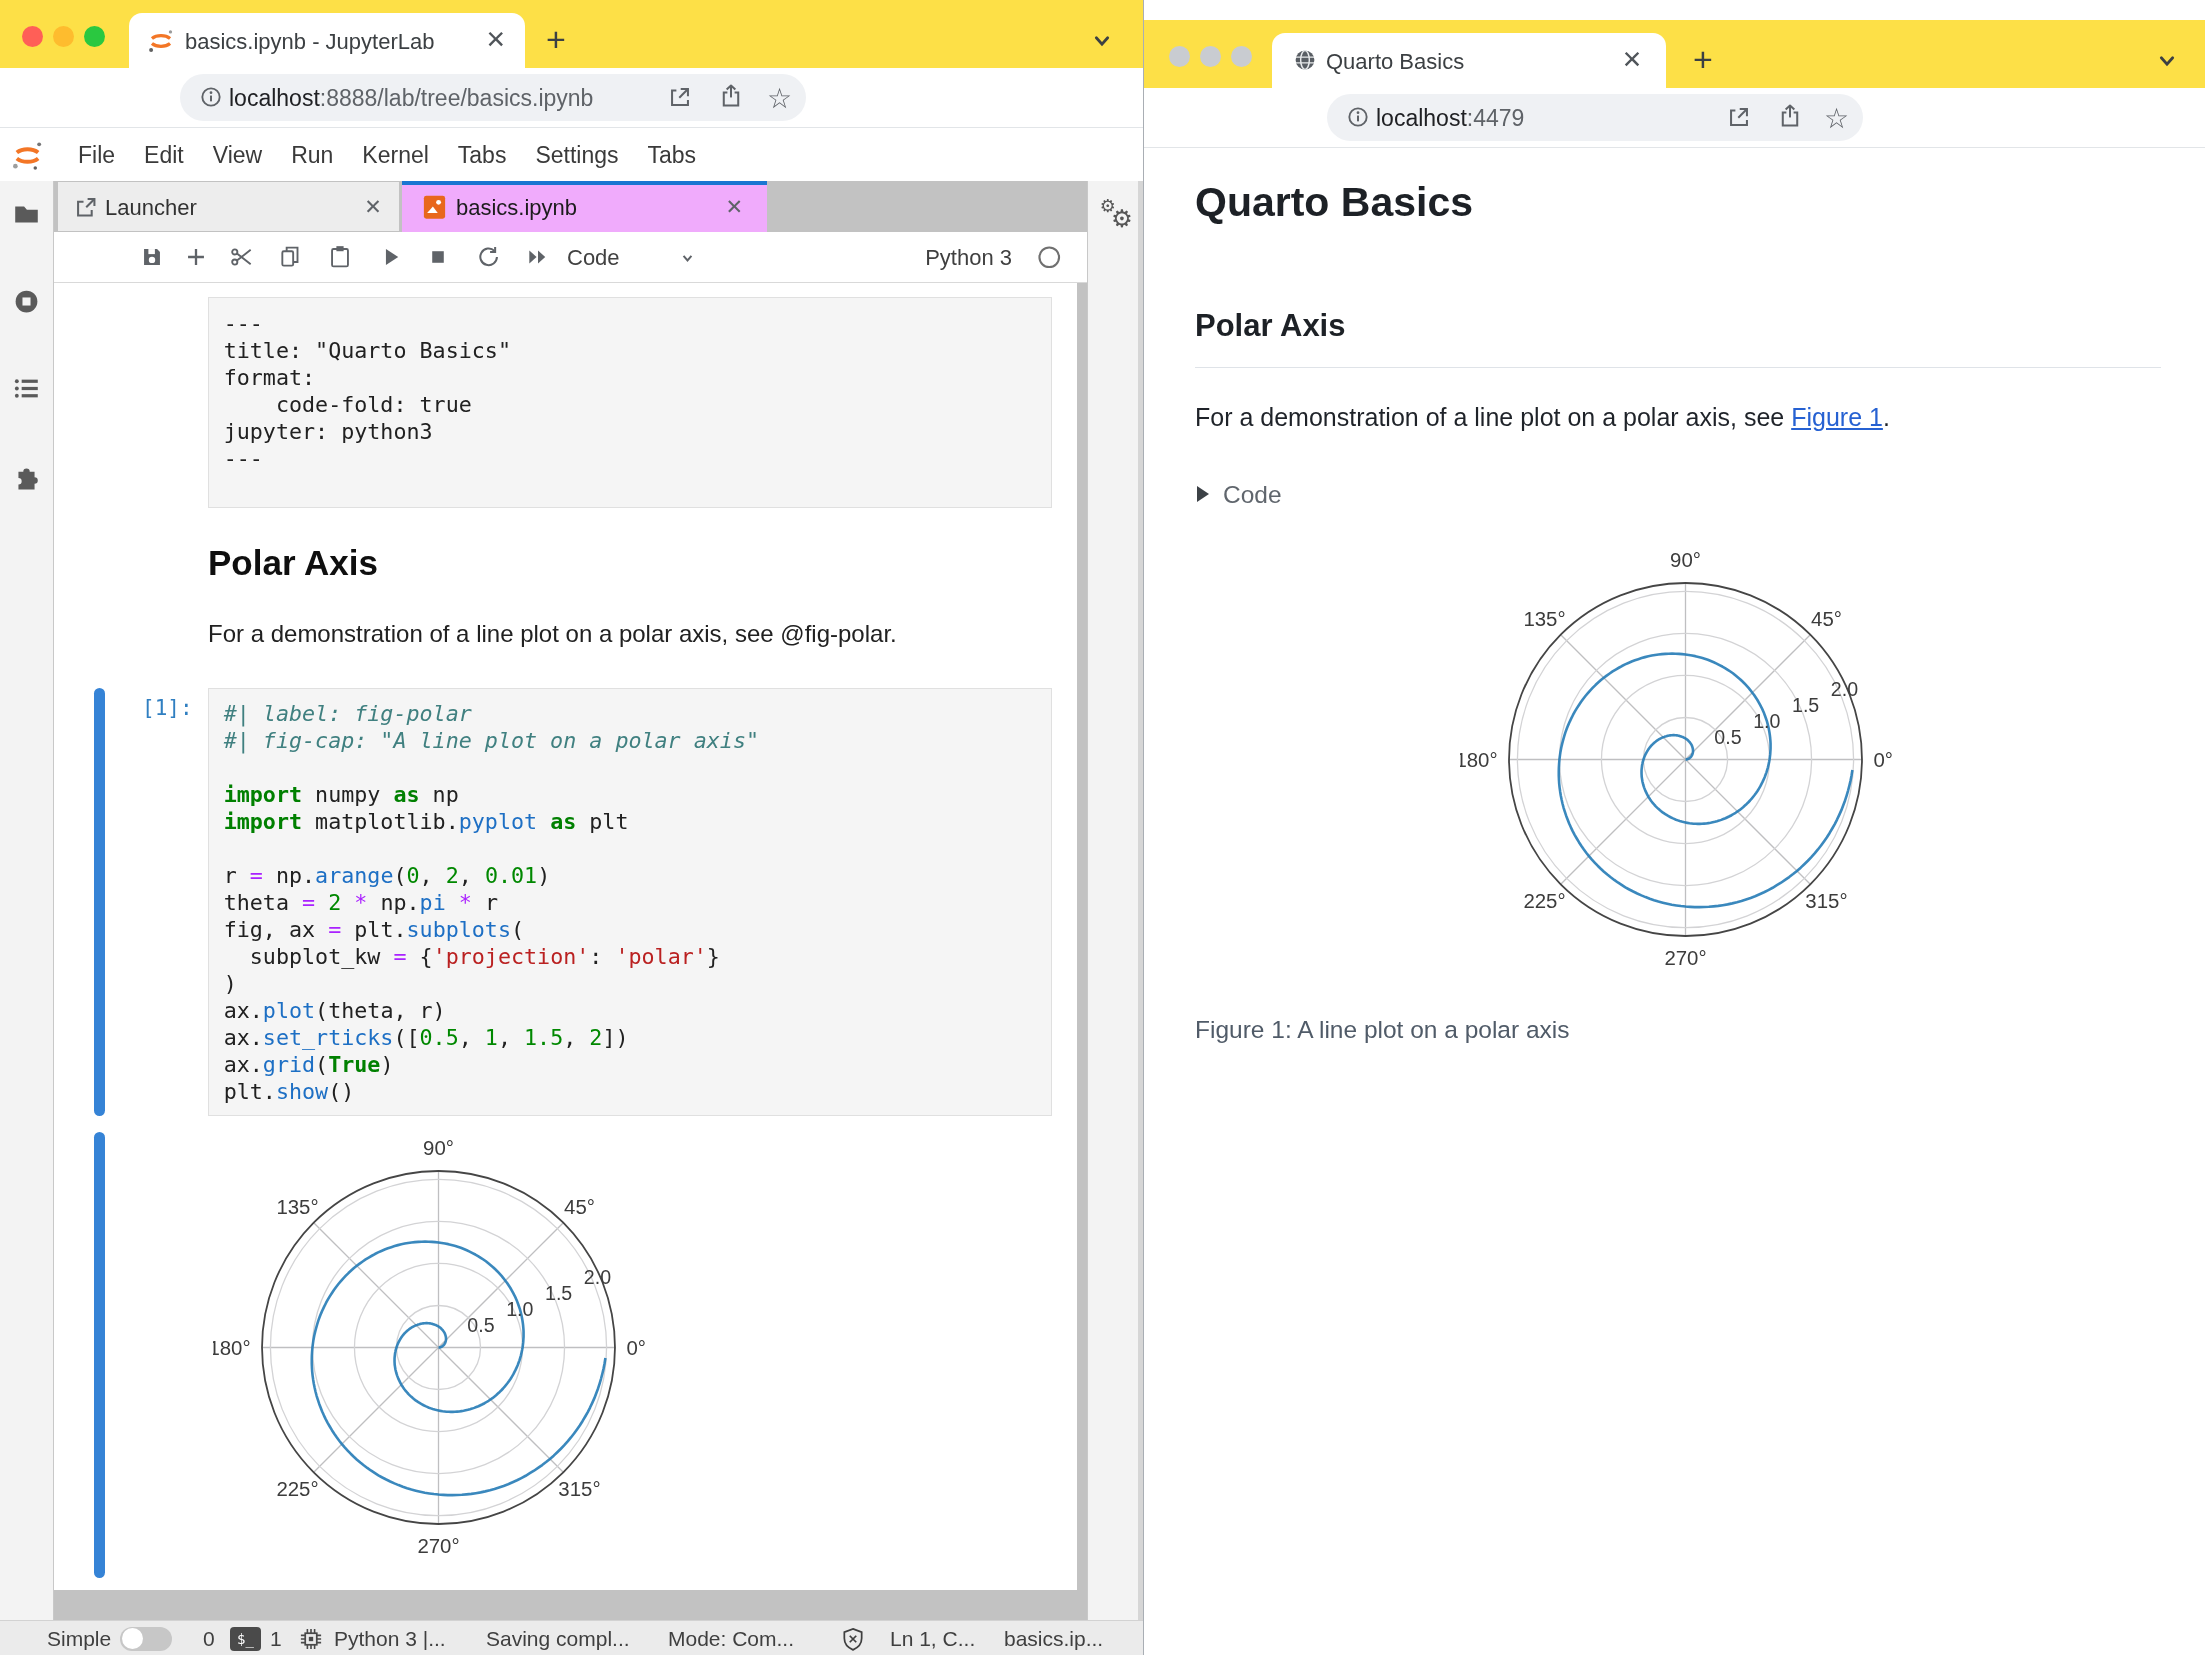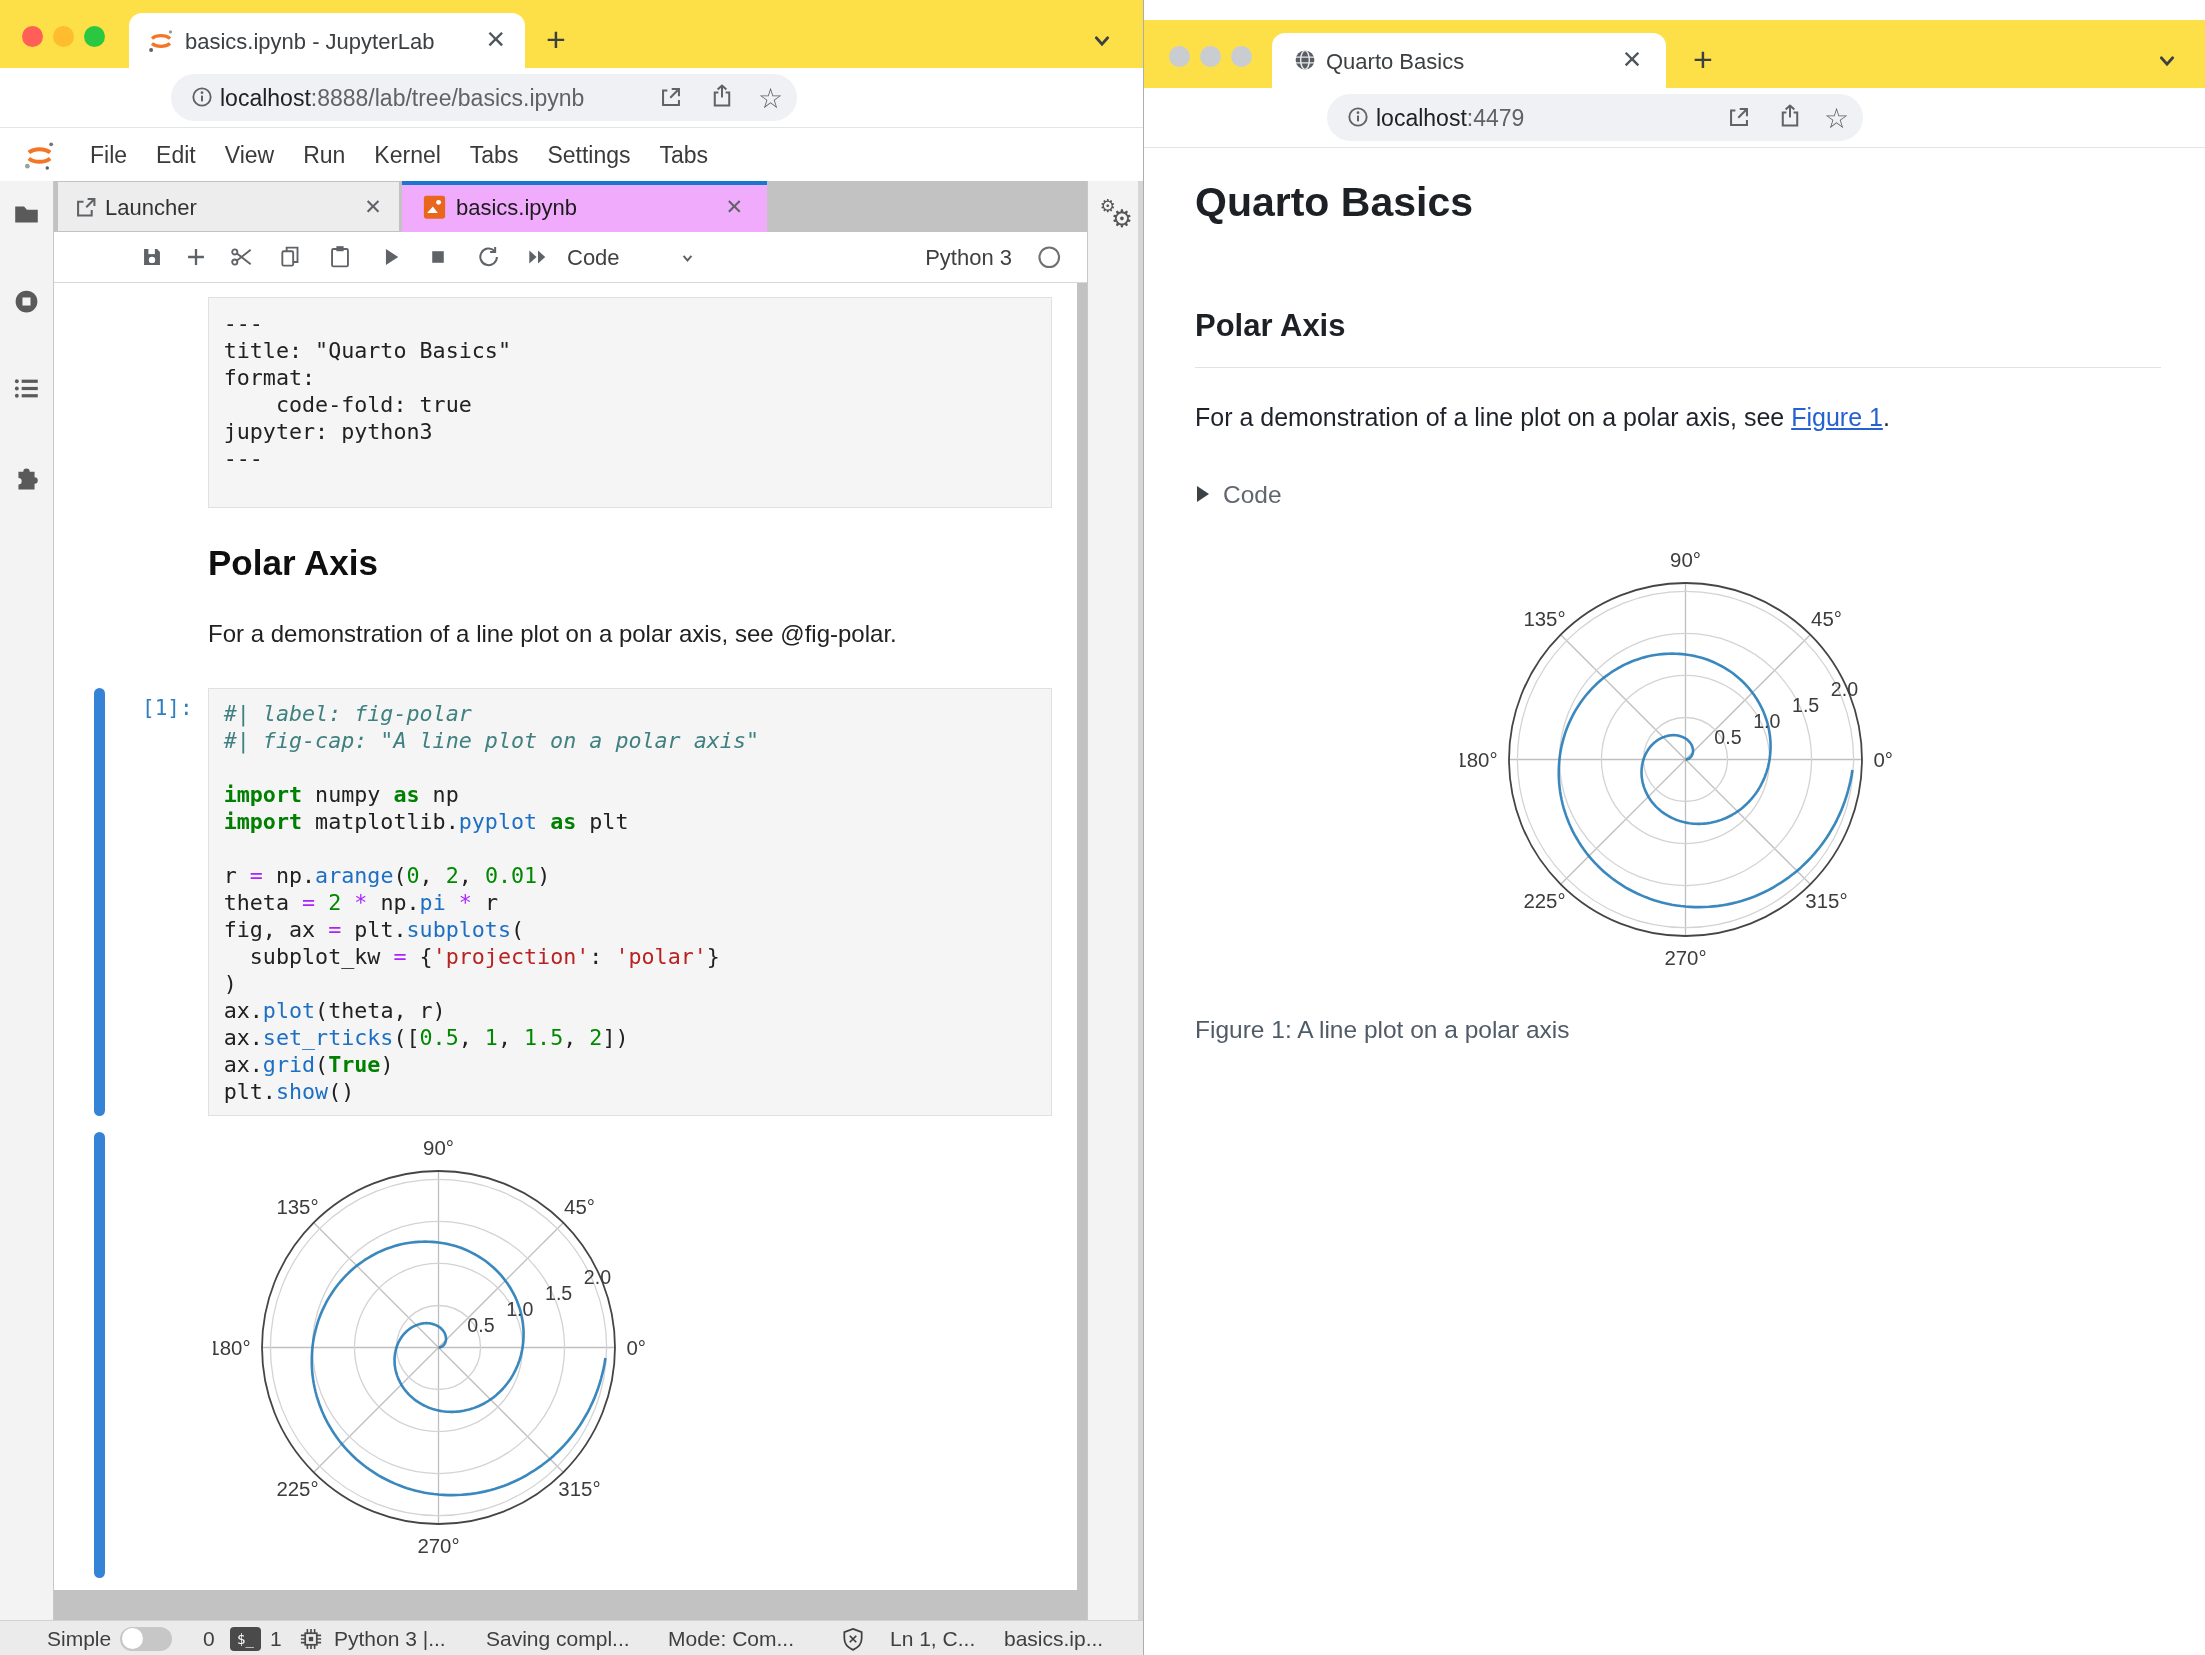--- a/index.html
+++ b/index.html
@@ -17,21 +17,21 @@
   .icon32{position:absolute;width:26px;height:26px;}
   .xclose{position:absolute;font-size:24.5px;color:#50555a;line-height:26px;text-align:center;width:26px;height:26px;}
   .newtab{position:absolute;top:24.5px;font-size:34px;font-weight:300;color:#3c4043;line-height:29px;}
   .urlrow{position:absolute;top:68px;left:0;right:0;height:60px;background:#fff;border-bottom:0.8px solid #e2e5e8;}
   .pill{position:absolute;top:5.7px;height:47px;background:#eff1f4;border-radius:24px;}
   .urltext{position:absolute;top:11.4px;font-size:23px;white-space:nowrap;}
   .urltext .host{color:#202124;}
   .urltext .path{color:#5f6368;}
   svg.ic{display:block;}
   
-  .jl-menubar{position:absolute;top:128px;left:12px;right:0;height:54px;background:#fff;border-bottom:0.8px solid #e2e2e2;}
+  .jl-menubar{position:absolute;top:128px;left:0;right:0;height:54px;background:#fff;border-bottom:0.8px solid #e2e2e2;}
   .jl-menu{position:absolute;left:78px;top:0;height:54px;display:flex;align-items:center;gap:29px;}
   .jl-menu span{font-size:23px;color:#3a3a3a;}
   .jl-body{position:absolute;top:181px;left:0;right:0;bottom:36px;background:#c2c2c2;}
   .jl-sidebar{position:absolute;left:0;top:0;bottom:0;width:54px;background:#f3f3f3;border-right:0.8px solid #c8c8c8;}
   .sb-ic{position:absolute;left:12.3px;width:29px;height:29px;color:#5a5a5a;}
   .jl-rsidebar{position:absolute;left:1087px;width:51px;top:0;bottom:0;background:#f3f3f3;border-left:0.8px solid #c8c8c8;}
   .jl-redge{position:absolute;left:1138px;right:0;top:0;bottom:0;background:#d6d6d6;}
   .gears{position:absolute;left:9.8px;top:14.7px;color:#565656;width:39px;height:39px;}
   .jl-tab{position:absolute;top:0;height:51px;}
   .jl-tab-inactive{background:#ededed;border:0.8px solid #c2c2c2;}
@@ -106,21 +106,21 @@
         <svg class="ic" width="26" height="26" viewBox="0 0 36 36">
             <path d="M20 8 L30 18 L20 28 M30 18 H6" stroke="currentColor" stroke-width="3.2" fill="none" stroke-linecap="round" stroke-linejoin="round"></path>
           </svg>
       </span>
       <span class="icon32" style="left:131px;top:83px;color:#5f6368;">
         <svg class="ic" width="26" height="26" viewBox="0 0 36 36">
             <path d="M30 18 A12 12 0 1 1 26 9" stroke="currentColor" stroke-width="3.2" fill="none" stroke-linecap="round"></path>
             <path d="M27 3 V11 H19" stroke="currentColor" stroke-width="3.2" fill="none" stroke-linecap="round" stroke-linejoin="round"></path>
           </svg>
       </span>
-      <div class="pill" style="left:171px;width:626px;">
+      <div class="pill" style="left:180px;width:626px;">
         <span class="abs" style="left:18px;top:10.6px;width:26px;height:26px;color:#5f6368;">
           <svg class="ic" width="26" height="26" viewBox="0 0 36 36">
               <circle cx="18" cy="18" r="12" stroke="currentColor" stroke-width="2.6" fill="none"></circle>
               <line x1="18" y1="16" x2="18" y2="24" stroke="currentColor" stroke-width="2.8"></line>
               <circle cx="18" cy="12" r="1.9" fill="currentColor"></circle>
             </svg>
         </span>
         <span class="urltext" style="left:49px;"><span class="host">localhost</span><span class="path">:8888/lab/tree/basics.ipynb</span></span>
         <span class="abs" style="left:487px;top:10.6px;width:26px;height:26px;color:#5f6368;">
           <svg class="ic" width="26" height="26" viewBox="0 0 36 36">

